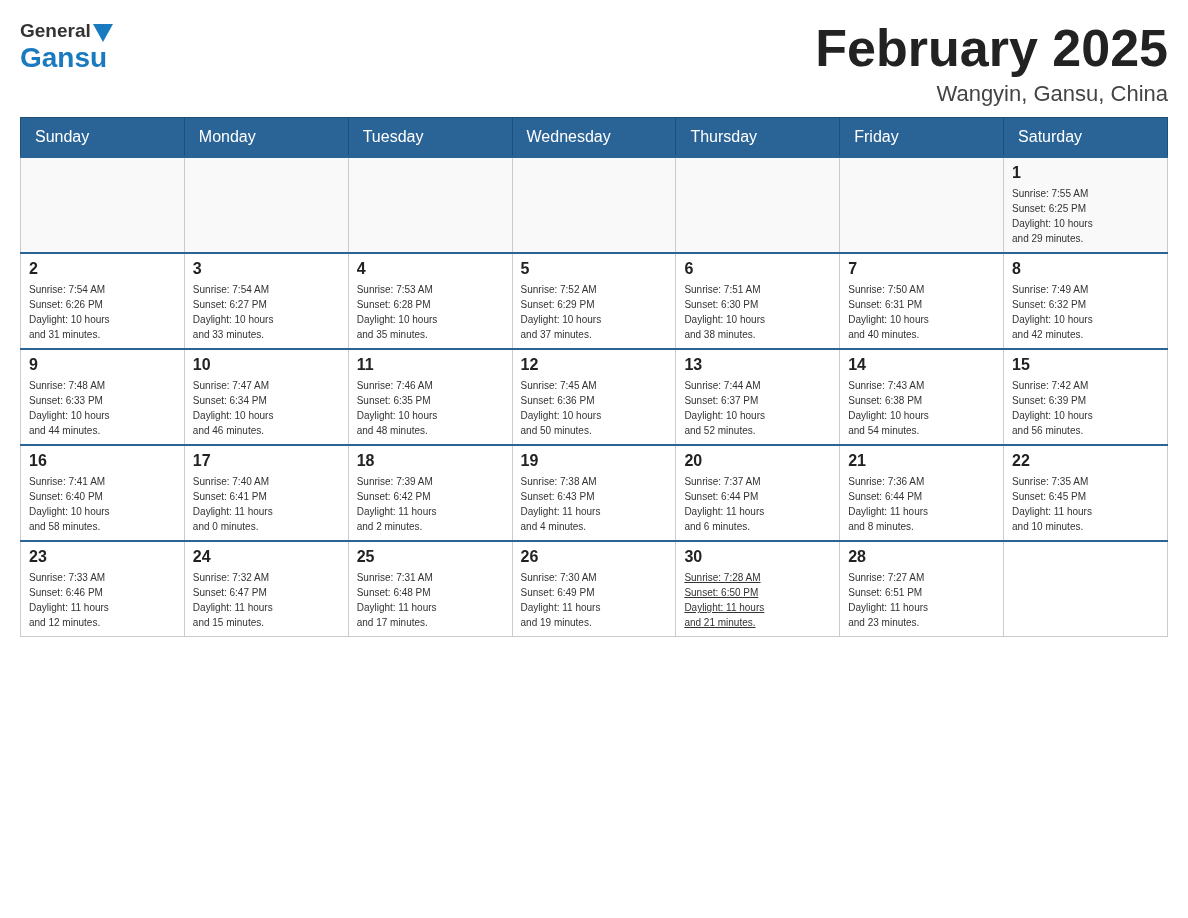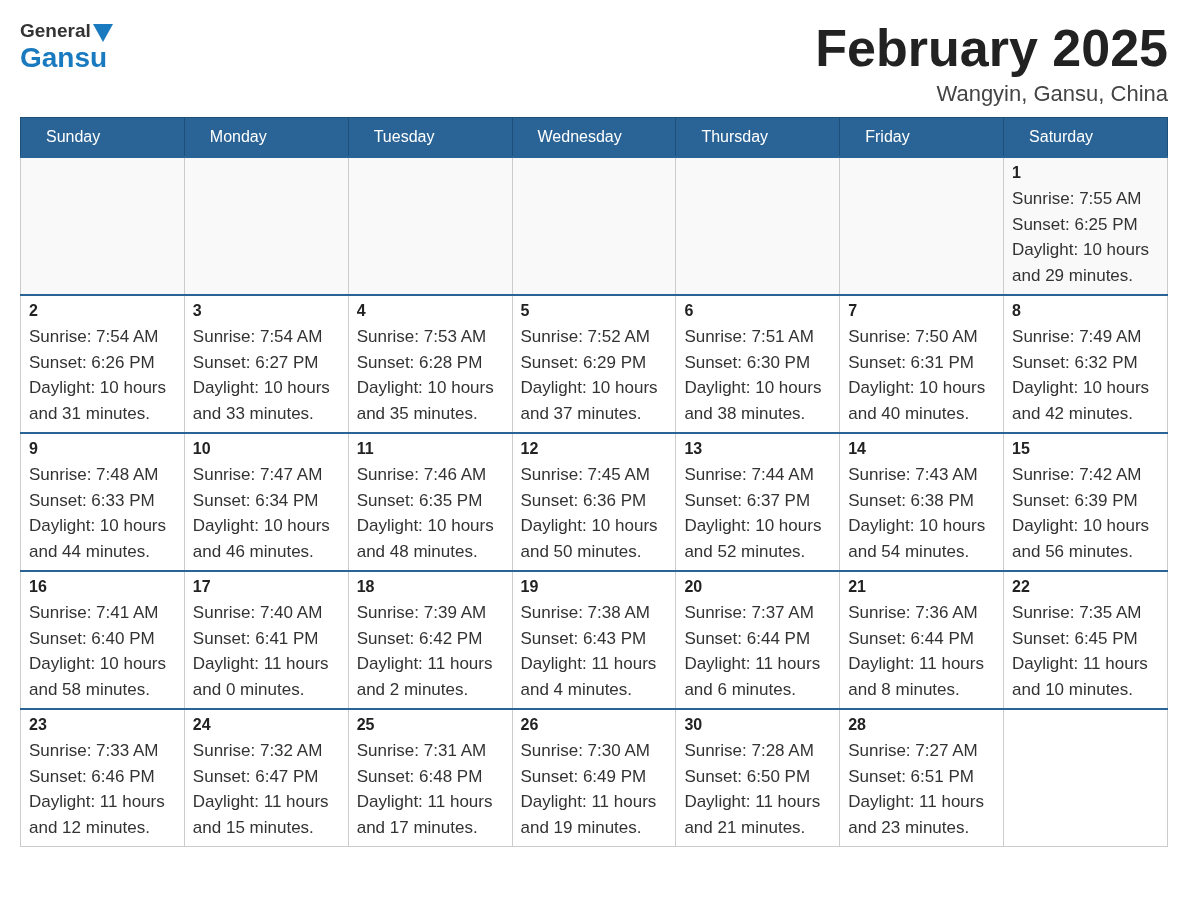--- a/index.html
+++ b/index.html
@@ -58,21 +58,21 @@
       margin-top: 4px;
     }
     .calendar {
       width: 100%;
       border-collapse: collapse;
       margin-top: 10px;
     }
     .calendar th {
       background-color: #2a6496;
       color: #fff;
-      padding: 10px 25px;
+      padding: 10px 14px;
       font-size: 16px;
       font-weight: normal;
       text-align: left;
       border: 1px solid #1e4f78;
     }
     .calendar td {
       vertical-align: top;
       padding: 6px 8px;
       border: 1px solid #ccc;
       width: calc(100% / 7);
@@ -85,21 +85,21 @@
       background: #f9f9f9;
     }
     .day-number {
       font-size: 16px;
       font-weight: bold;
       color: #222;
       margin-bottom: 4px;
       display: block;
     }
     .day-info {
-      font-size: 17px;
+      font-size: 10px;
       line-height: 1.5;
       color: #333;
     }
     .empty-cell {
       background: #f9f9f9;
     }
     .week-row td {
       border-top: 2px solid #2a6496;
     }
   </style>
@@ -325,21 +325,21 @@
         </td>
         <td>
           <span class="day-number">26</span>
           <div class="day-info" style="white-space: pre-line;">Sunrise: 7:30 AM
 Sunset: 6:49 PM
 Daylight: 11 hours
 and 19 minutes.</div>
         </td>
         <td>
           <span class="day-number">30</span>
-          <div class="day-info" style="white-space: pre-line;">Sunrise: 7:28 AM
+          <div class="day-info" style="white-space: pre-line; text-decoration: underline;">Sunrise: 7:28 AM
 Sunset: 6:50 PM
 Daylight: 11 hours
 and 21 minutes.</div>
         </td>
         <td>
           <span class="day-number">28</span>
           <div class="day-info" style="white-space: pre-line;">Sunrise: 7:27 AM
 Sunset: 6:51 PM
 Daylight: 11 hours
 and 23 minutes.</div>

